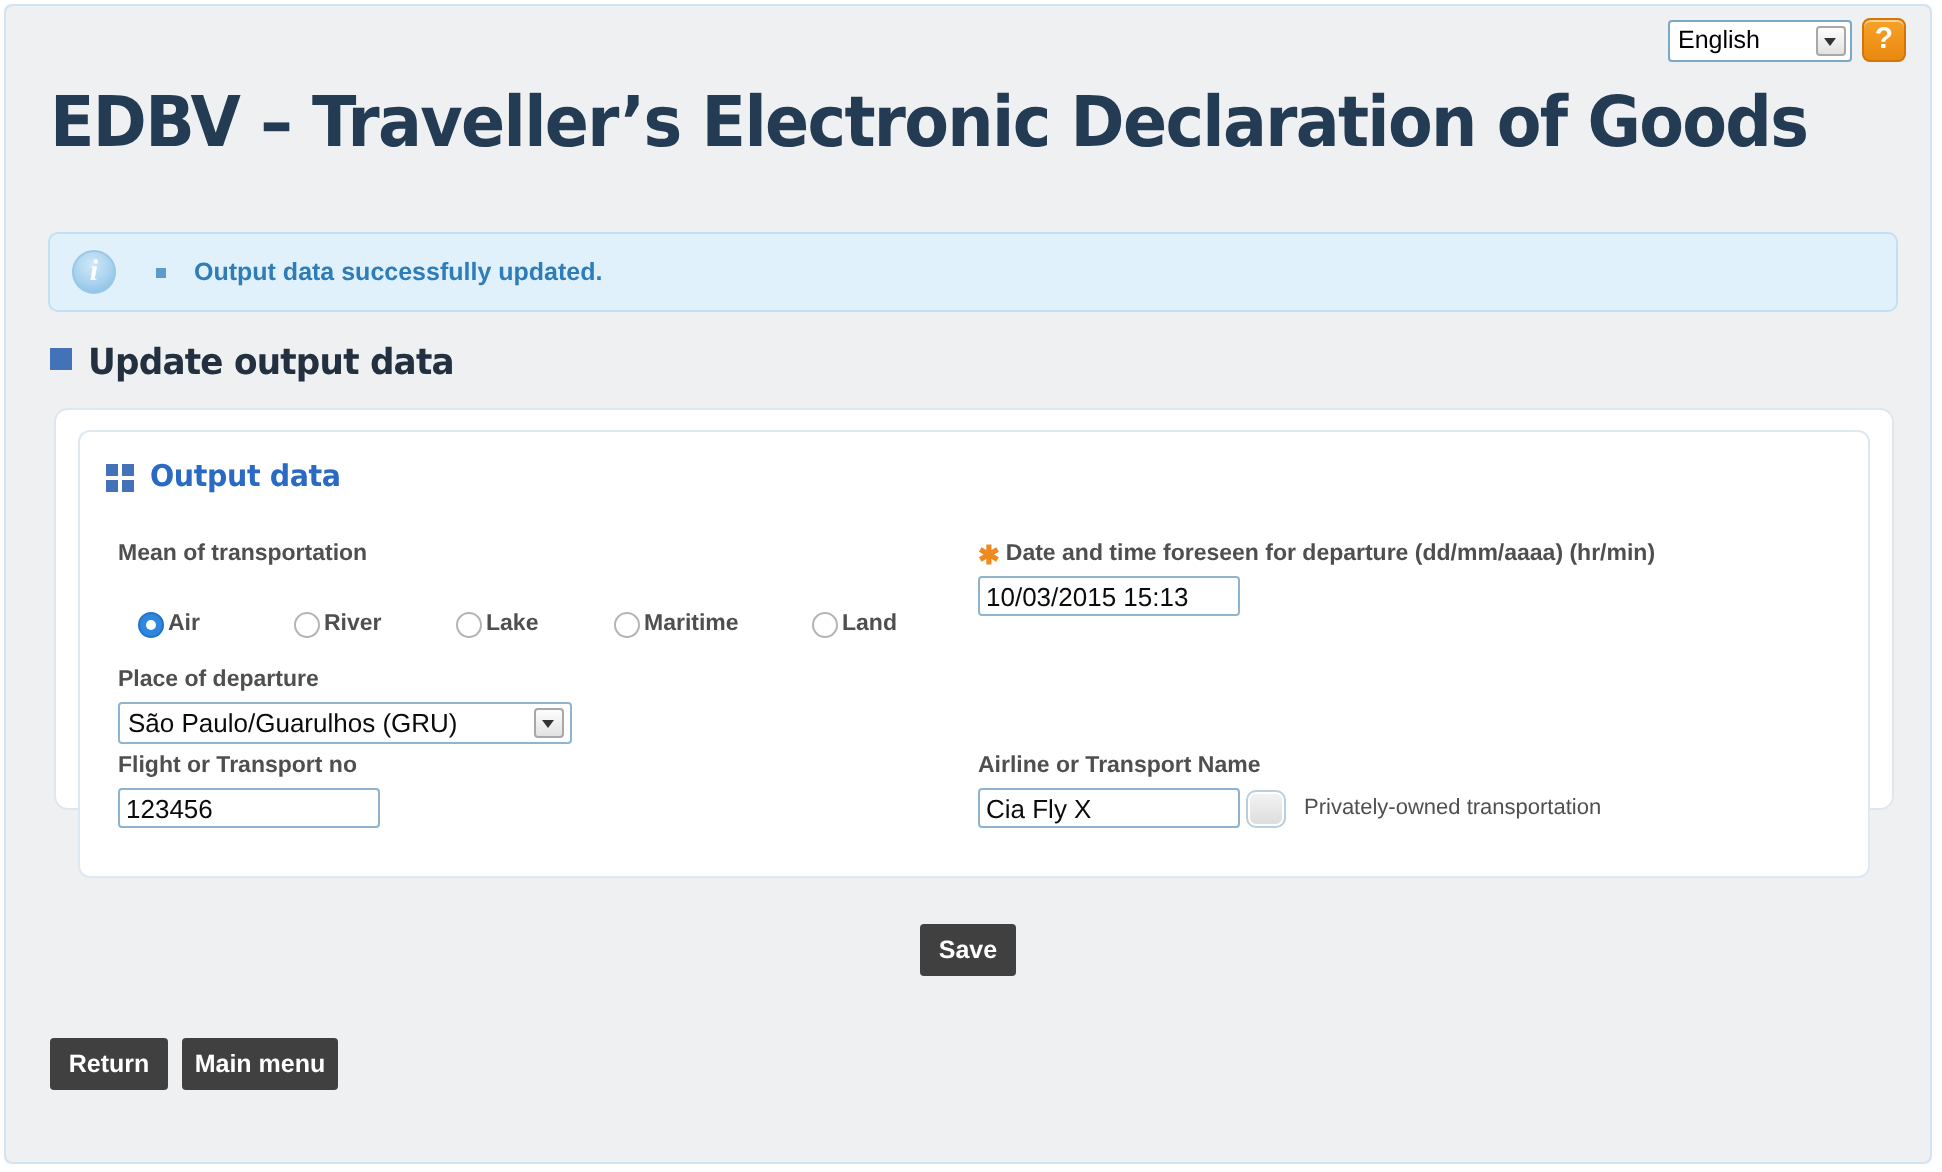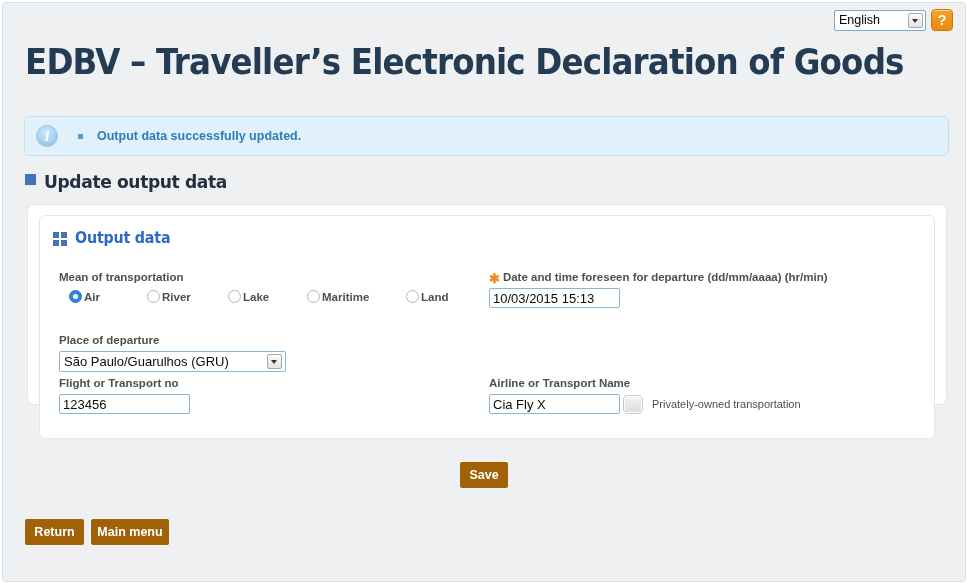--- a/index.html
+++ b/index.html
@@ -262,22 +262,23 @@
     top: 55px;
   }
   .radio-line {
     display: flex;
     align-items: center;
     margin-top: 7px;
     padding-left: 10px;
   }
   .radio-item {
     display: flex;
-    align-items: center;
+    align-items: flex-start;
     cursor: pointer;
+    margin-top: 16px;
   }
   .radio {
     width: 13px;
     height: 13px;
     border-radius: 50%;
     background: #ffffff;
     border: 1px solid #b4b4b4;
     box-sizing: border-box;
     position: relative;
     margin-right: 2px;
@@ -349,21 +350,21 @@
     margin-left: 9px;
     white-space: nowrap;
   }
 
   
   .btn {
     font-family: "Liberation Sans", sans-serif;
     font-size: 12.5px;
     font-weight: bold;
     color: #ffffff;
-    background: #a16207;
+    background: #404040;
     border: none;
     border-radius: 2px;
     padding: 0 13px;
     height: 26px;
     line-height: 26px;
     cursor: pointer;
     text-align: center;
   }
   .btn-save {
     position: absolute;

